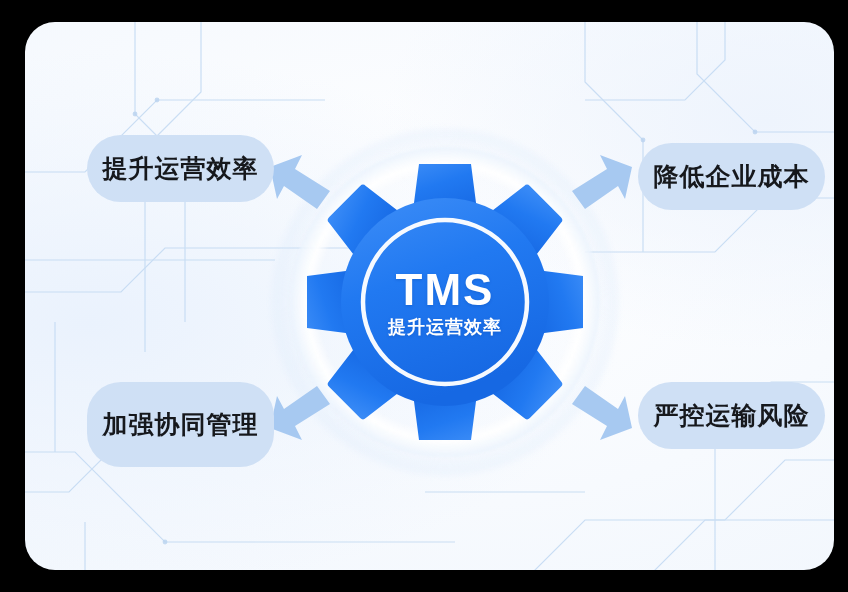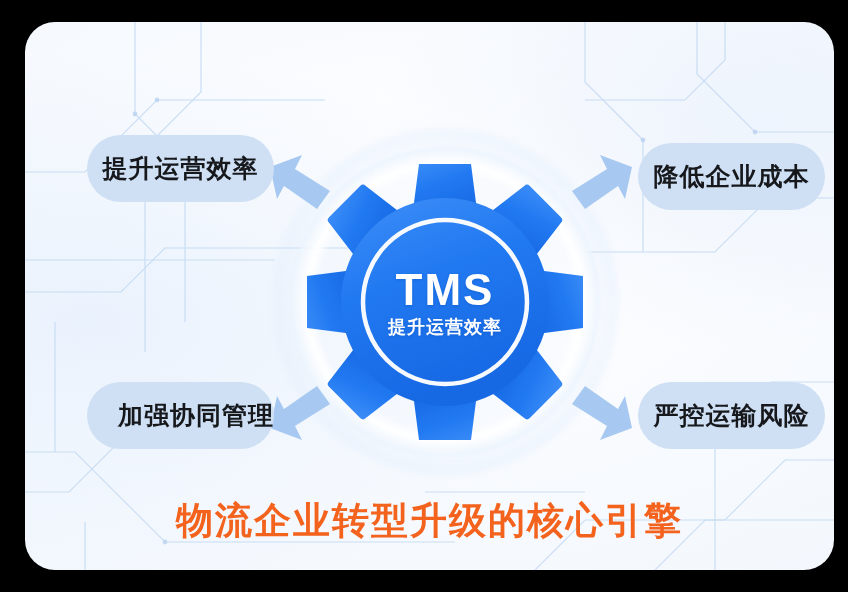--- a/index.html
+++ b/index.html
@@ -63,21 +63,21 @@
 
   
   .pill{
     position:absolute;display:flex;align-items:center;justify-content:center;
     background:#cfe0f5;border-radius:34px;
     color:#16181c;font-weight:bold;font-size:25px;letter-spacing:1px;
     white-space:nowrap;
   }
   .pill.tl{left:62px;  top:113px; width:187px;height:67px;}
   .pill.tr{left:613px; top:113px; width:187px;height:67px;margin-top:8px;}
-  .pill.bl{left:62px;  top:360px; width:187px;height:67px;justify-content:flex-end;}
+  .pill.bl{left:62px;  top:360px; width:187px;height:85px;}
   .pill.br{left:613px; top:360px; width:187px;height:67px;text-align:right;}
 
   
   .arrow{position:absolute;width:64px;height:58px;}
   .arrow.tl{left:243px;top:131px;}
   .arrow.tr{left:545px;top:131px;transform:scaleX(-1);}
   .arrow.bl{left:243px;top:362px;transform:scaleY(-1);}
   .arrow.br{left:545px;top:362px;transform:scale(-1,-1);}
 
   
@@ -198,16 +198,15 @@
     <div class="pill tr">
       <span>降低企业成本</span>
     </div>
     <div class="pill bl">
       <span>加强协同管理</span>
     </div>
     <div class="pill br">
       <span>严控运输风险</span>
     </div>
 
-    <div id="headline">物流企业转型升级的核心引擎</div>
 
   </div>
 </div>
 
 </body></html>

